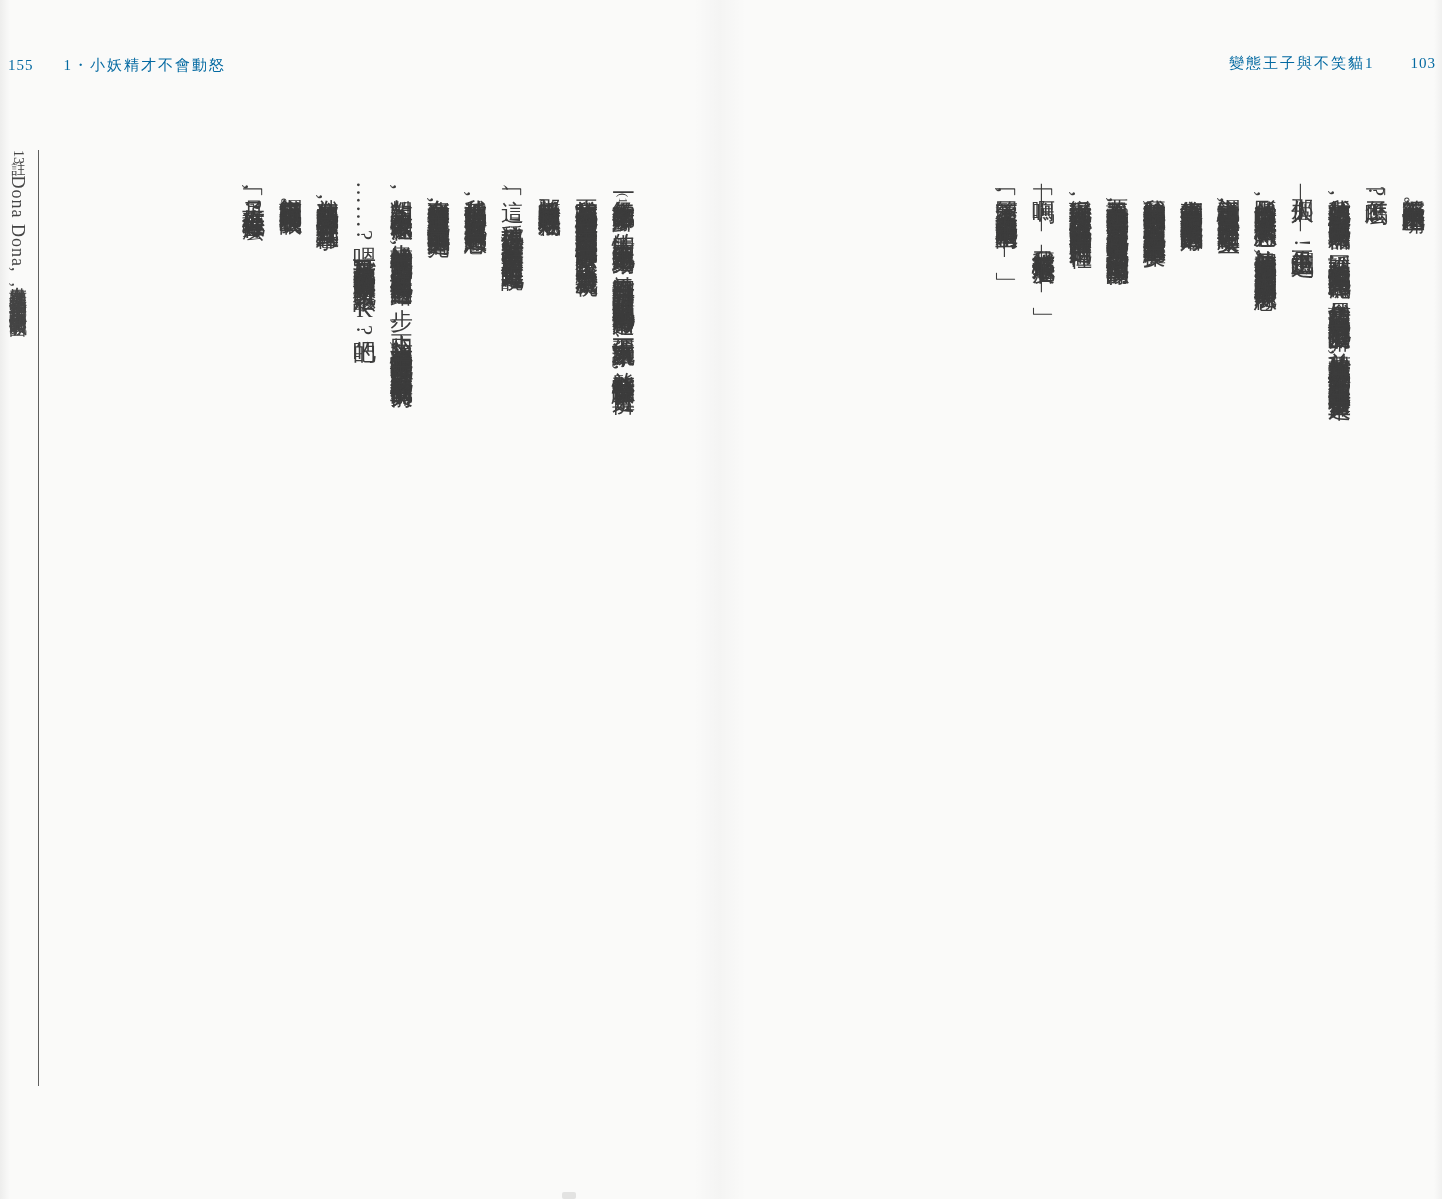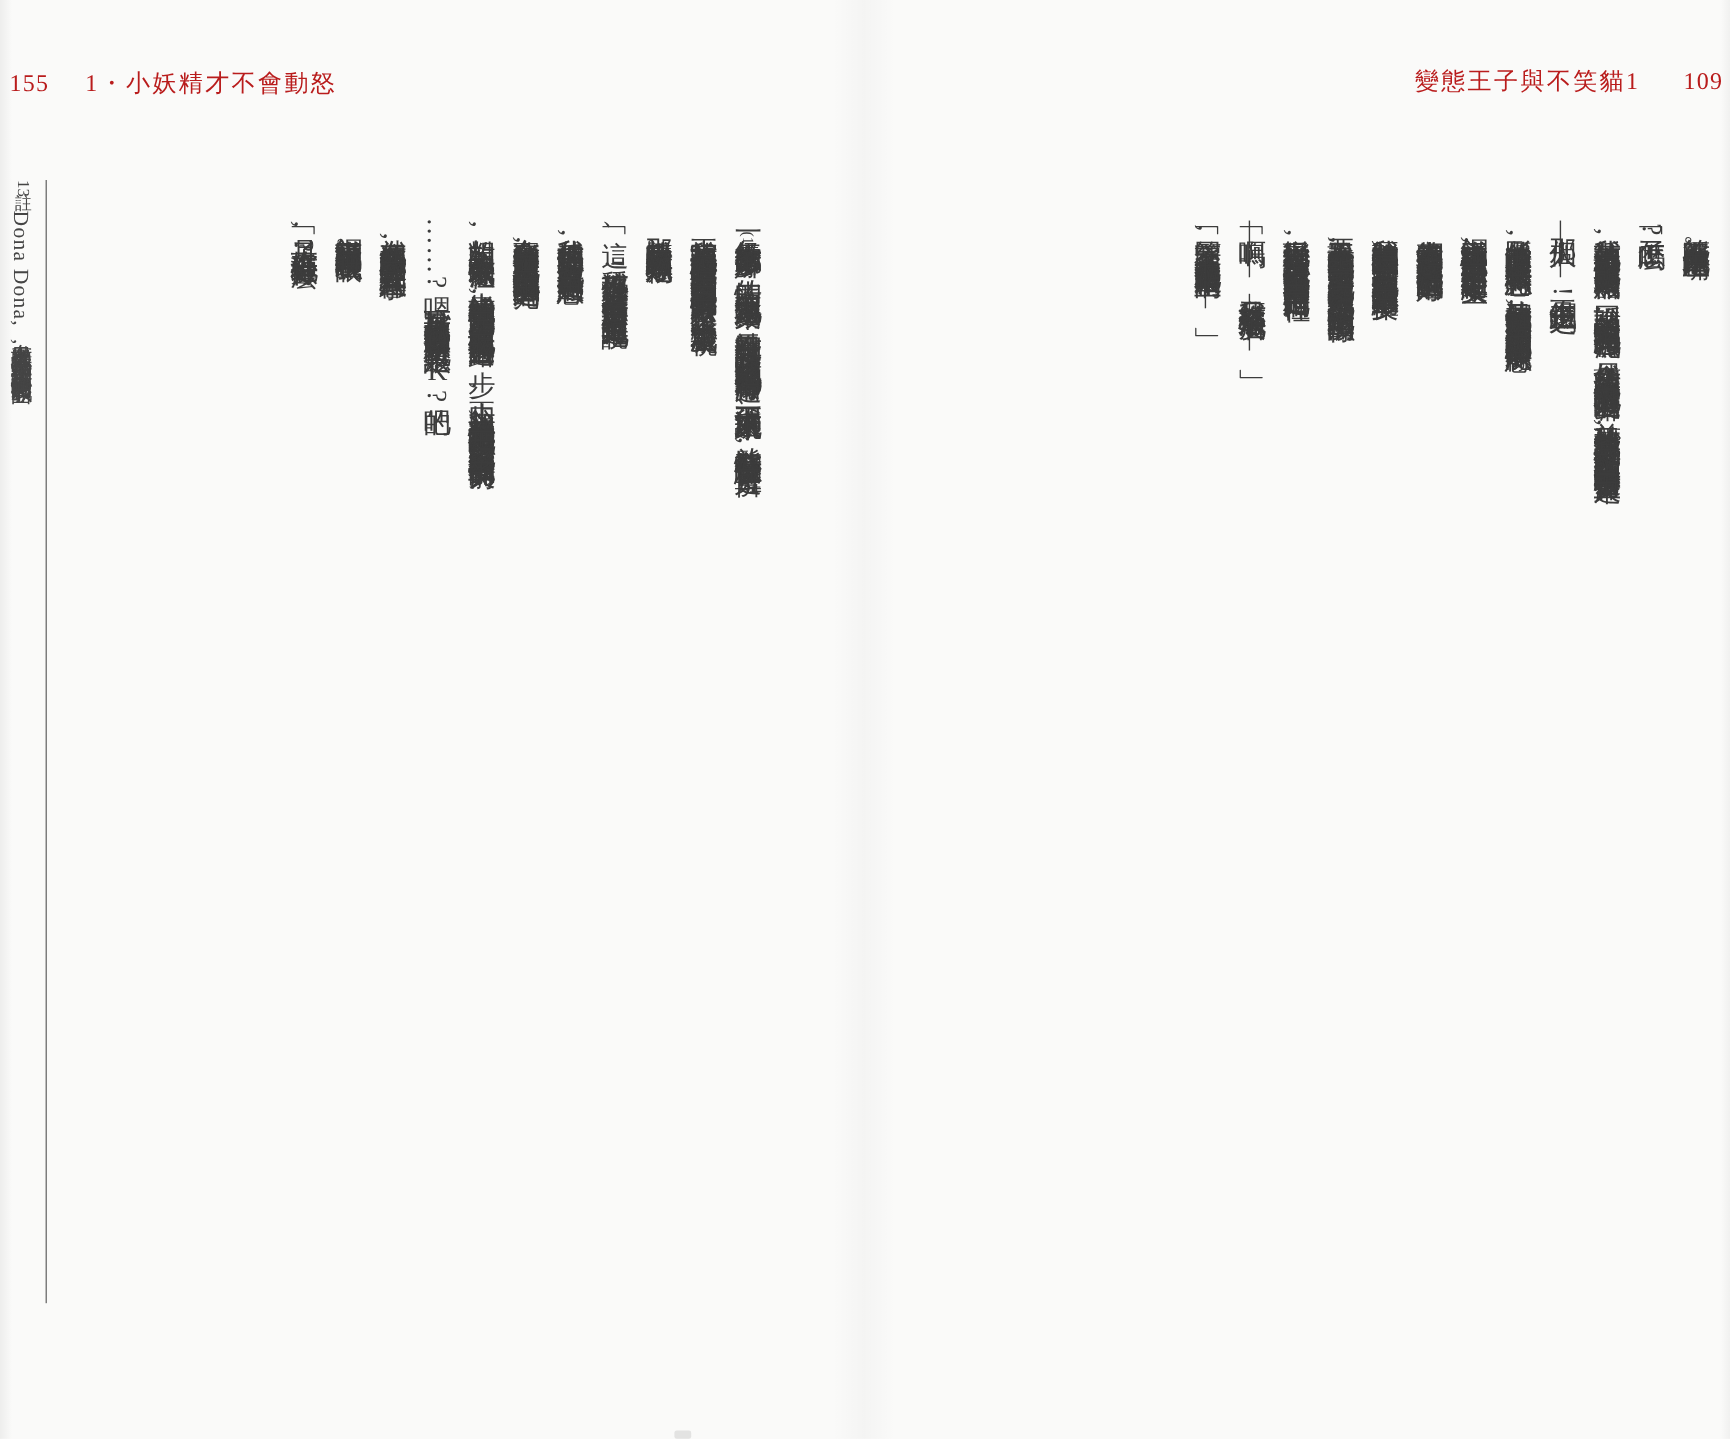--- a/index.html
+++ b/index.html
@@ -12,21 +12,21 @@
   .edge-shade-left{position:absolute;left:0;top:0;width:10px;height:1199px;
     background:linear-gradient(to right,rgba(0,0,0,0.05),rgba(0,0,0,0));}
   .edge-shade-right{position:absolute;right:0;top:0;width:8px;height:1199px;
     background:linear-gradient(to left,rgba(0,0,0,0.04),rgba(0,0,0,0));}
   .gutter-shade{position:absolute;left:694px;top:0;width:52px;height:1199px;
     background:linear-gradient(to right,rgba(0,0,0,0),rgba(0,0,0,0.025),rgba(0,0,0,0));}
   .scan-artifact{position:absolute;left:562px;top:1192px;width:14px;height:7px;
     background:rgba(120,120,120,0.18);border-radius:2px;}
 
   
-  .running-head{position:absolute;color:#b91c1c;font-size:20px;letter-spacing:2px;
+  .running-head{position:absolute;color:#0369a1;font-size:15px;letter-spacing:2px;
     display:flex;align-items:baseline;white-space:nowrap;}
   .head-left{left:8px;top:56px;}
   .head-left .folio{margin-right:30px;letter-spacing:1px;}
   .head-right{right:6px;top:54px;text-align:center;}
   .head-right .folio{margin-left:36px;letter-spacing:1px;}
 
   
   .page-text{
     position:absolute;top:158px;height:948px;
     writing-mode:vertical-rl;text-orientation:mixed;
@@ -57,21 +57,21 @@
 <div class="gutter-shade"></div>
 <div class="scan-artifact"></div>
 
 <div class="running-head head-left">
   <span class="folio">155</span>
   <span>1・小妖精才不會動怒</span>
 </div>
 
 <div class="running-head head-right">
   <span>變態王子與不笑貓1</span>
-  <span class="folio">109</span>
+  <span class="folio">103</span>
 </div>
 
 <div class="page-text page-right-text">
   <p class="vp">筒隱有些不太自然地閉上了嘴巴。</p>
   <p class="vp">「怎麼了嗎?」</p>
   <p class="vp">我循著她的視線望去,出現在眼前的是一臺大頭貼機器。話說回來,我們今天也還沒有拍紀念合照呢。居然會想拍大頭貼,筒隱有些地方還挺可愛的嘛。前一秒還悠悠哉哉想著這種事的我,卻在看到從拉簾後頭走出來的人時嚇得從椅子上彈了起來。</p>
   <p class="vp">那個人——不是鋼鐵之王嗎!</p>
   <p class="vp">形狀優美的冷淡眼瞳中,棲息著嚴格的意志光芒。連放假的日子都還穿著制服在外頭走動,鋼鐵般的神經果然非常人所能想像。</p>
   <p class="vp">鋼鐵之王手裡抓著兩隻可憐的小羔羊,那是田徑社的一年級女生。</p>
   <p class="vp">高貴的鋼鐵之王當然不可能有和身分卑下的人們玩什麼低俗遊戲的嗜好。</p>

